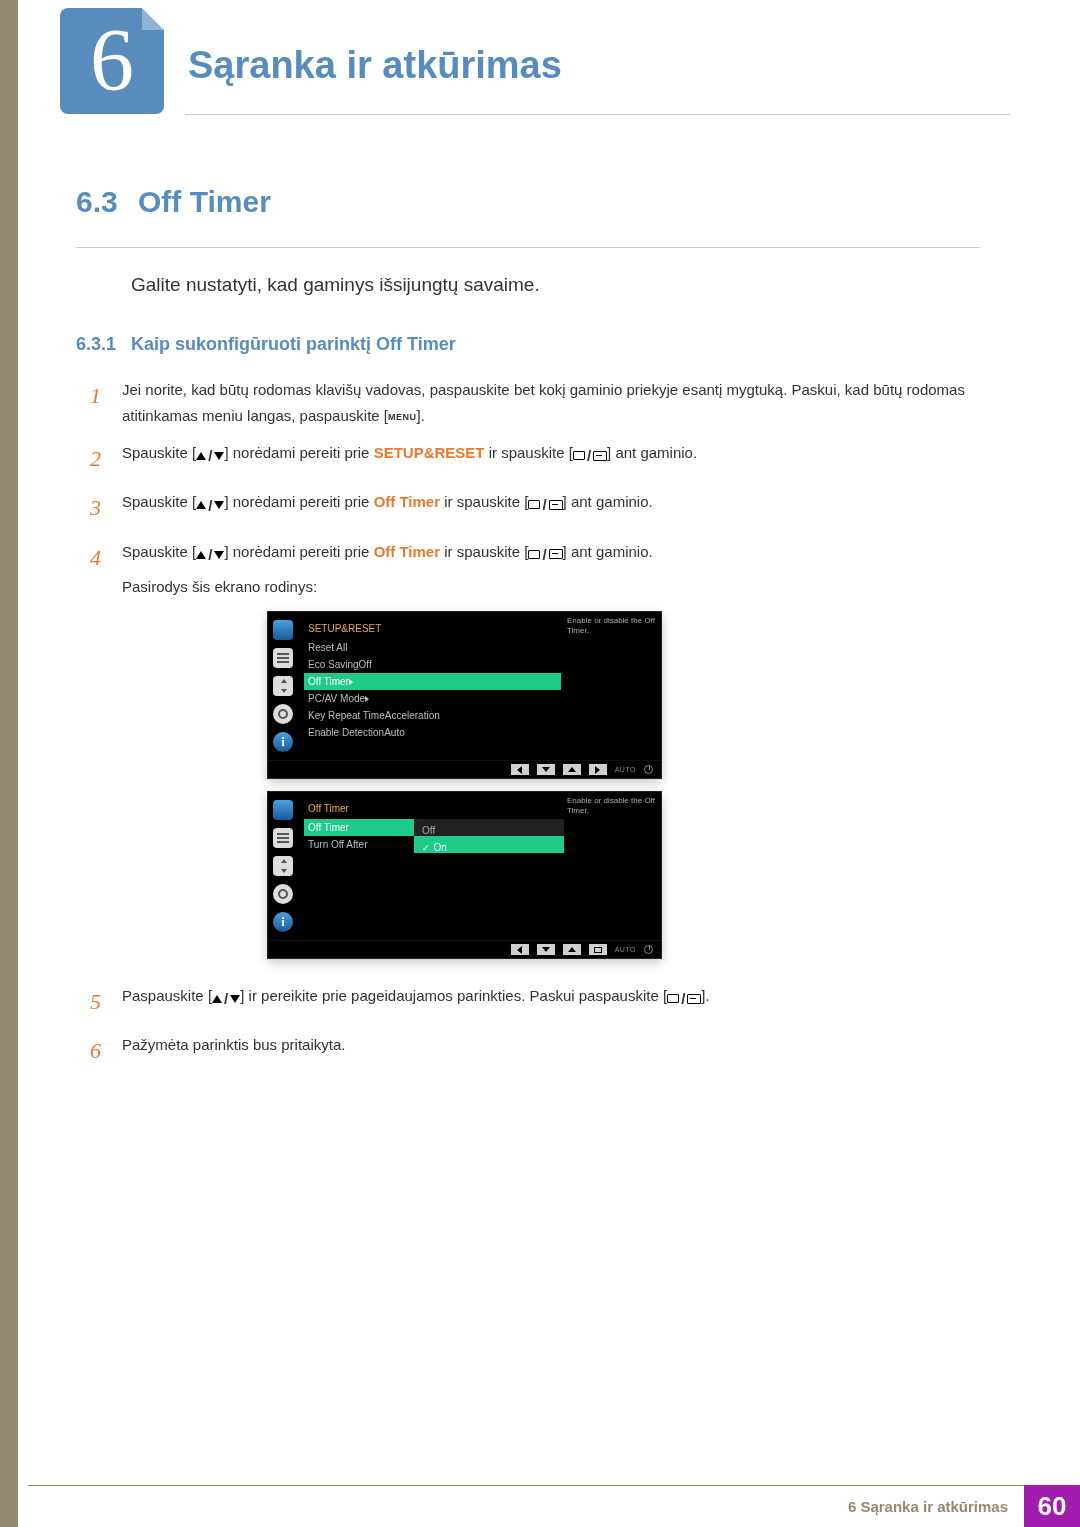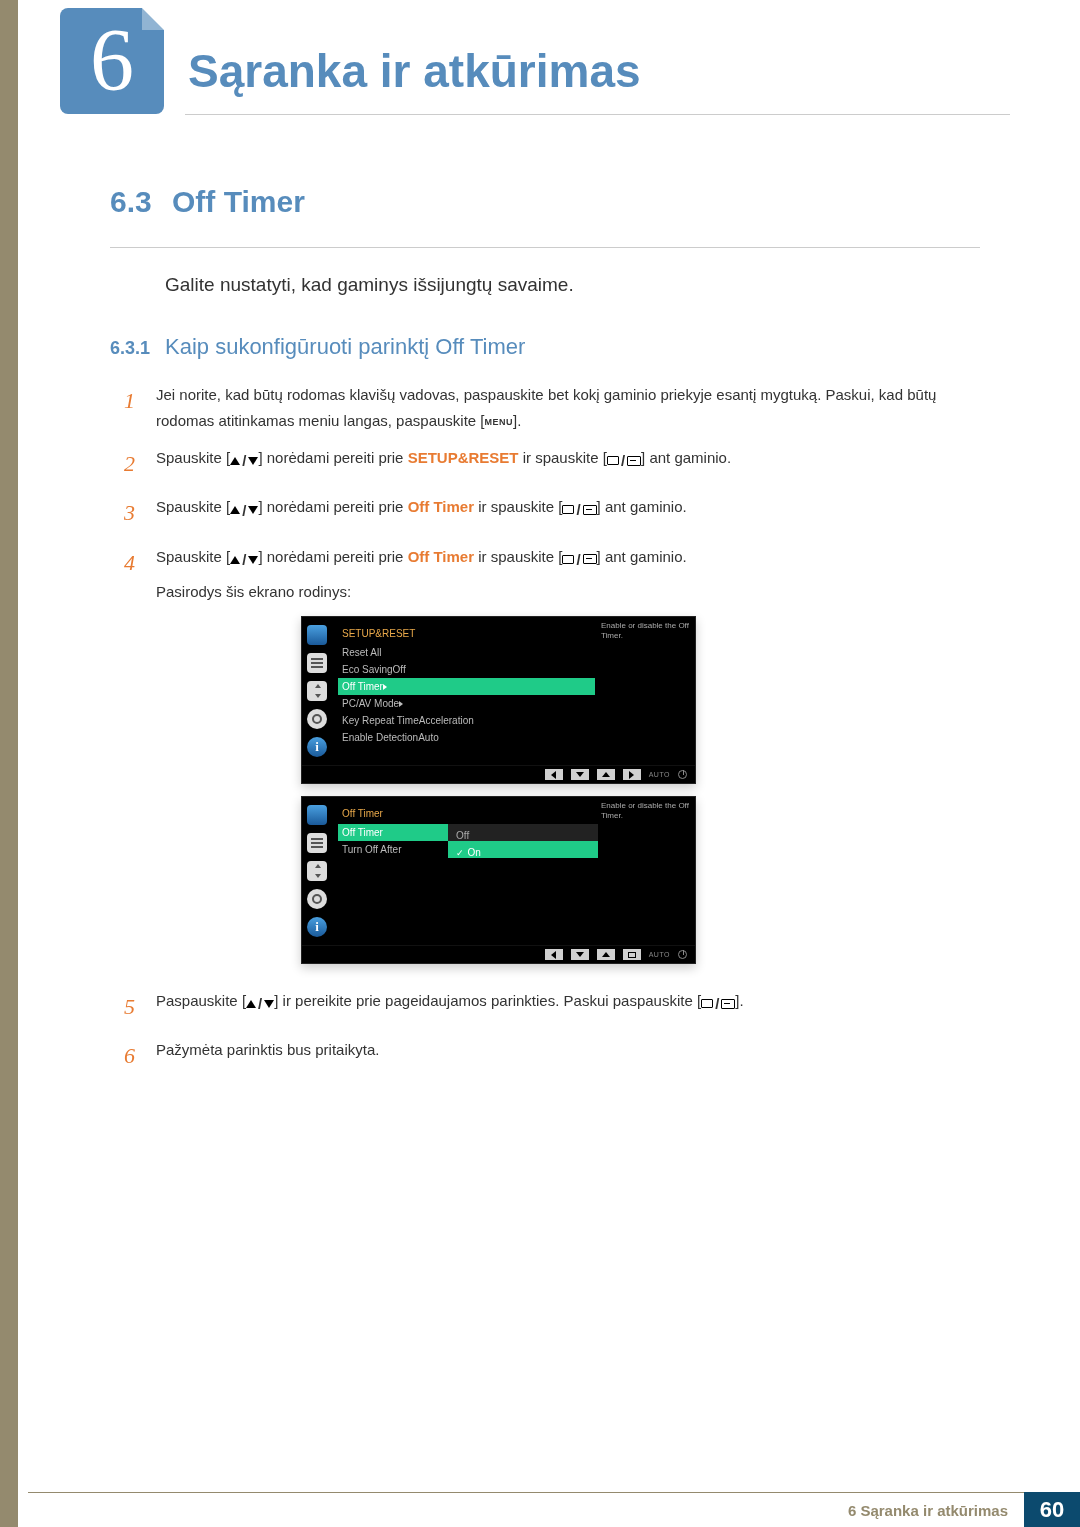--- a/index.html
+++ b/index.html
@@ -3,32 +3,32 @@
 <meta charset="utf-8">
 <style>
   * { box-sizing: border-box; margin: 0; padding: 0; }
   body { font-family: Arial, Helvetica, sans-serif; background: #fff; width: 1080px; margin: 0 auto; color: #333; }
   .page { position: relative; min-height: 1527px; }
   .sidebar { position: absolute; left: 0; top: 0; width: 18px; height: 1527px; background: #948a6e; }
   .chapter-header { display: flex; align-items: flex-start; margin: 0 0 0 60px; padding-top: 8px; }
   .chapter-block { position: relative; width: 104px; height: 106px; background: #578cbc; border-radius: 8px; text-align: center; }
   .chapter-num { color: #fff; font-size: 88px; font-weight: 400; line-height: 104px; font-family: Georgia, serif; }
   .chapter-fold { position: absolute; right: 0; top: 0; width: 0; height: 0; border-left: 22px solid rgba(255,255,255,.35); border-top: 22px solid #fff; }
-  .chapter-title { color: #578cbc; font-size: 46px; font-weight: 700; margin-left: 24px; margin-top: 36px; }
+  .chapter-title { color: #578cbc; font-size: 38px; font-weight: 700; margin-left: 24px; margin-top: 36px; }
   .rule { border: none; border-top: 1px solid #ccc; }
   .rule-top { margin: 0 70px 0 185px; }
-  .content { padding: 70px 100px 0 110px; }
+  .content { padding: 70px 100px 0 76px; }
   .sec-row { display: flex; align-items: baseline; margin-bottom: 28px; }
   .sec-num { color: #578cbc; font-size: 30px; font-weight: 700; width: 62px; }
   .sec-title { color: #578cbc; font-size: 30px; font-weight: 700; }
   .sec-rule { border: none; border-top: 1px solid #ccc; margin: 12px 0 26px 0; }
   .intro { margin: 0 0 38px 55px; font-size: 19px; }
   .subsec-row { display: flex; align-items: baseline; margin: 0 0 22px 0; }
   .subsec-num { color: #578cbc; font-size: 18px; font-weight: 700; width: 55px; }
-  .subsec-title { color: #578cbc; font-size: 22px; font-weight: 400; }
+  .subsec-title { color: #578cbc; font-size: 18px; font-weight: 700; }
   ol.steps { list-style: none; margin-left: 4px; padding: 0; }
   ol.steps > li { display: flex; align-items: flex-start; margin-bottom: 12px; line-height: 1.7; }
   .step-num { color: #e87b32; font-size: 22px; font-style: italic; font-family: Georgia, 'Times New Roman', serif; width: 42px; flex-shrink: 0; padding-left: 10px; }
   .step-body { font-size: 15px; flex: 1; }
   .kw-orange { color: #e87b32; font-weight: 700; }
   .kbd-pair { display: inline-flex; align-items: center; vertical-align: -2px; }
   .tri { display: inline-block; width: 0; height: 0; }
   .tri-up { border-left: 5px solid transparent; border-right: 5px solid transparent; border-bottom: 8px solid #000; }
   .tri-down { border-left: 5px solid transparent; border-right: 5px solid transparent; border-top: 8px solid #000; }
   .rect-o { display: inline-block; width: 12px; height: 9px; border: 1.5px solid #000; border-radius: 1px; vertical-align: -1px; }
@@ -68,23 +68,23 @@
   .nav-btn { width: 18px; height: 11px; background: #d0d0d0; display: flex; align-items: center; justify-content: center; }
   .nav-tri { width: 0; height: 0; }
   .nav-tri.l { border-top: 4px solid transparent; border-bottom: 4px solid transparent; border-right: 5px solid #000; }
   .nav-tri.d { border-left: 4px solid transparent; border-right: 4px solid transparent; border-top: 5px solid #000; }
   .nav-tri.u { border-left: 4px solid transparent; border-right: 4px solid transparent; border-bottom: 5px solid #000; }
   .nav-tri.r { border-top: 4px solid transparent; border-bottom: 4px solid transparent; border-left: 5px solid #000; }
   .nav-ent { width: 8px; height: 6px; border: 1px solid #000; }
   .nav-auto { color: #888; font-size: 7px; letter-spacing: .5px; }
   .nav-pow { width: 9px; height: 9px; border: 1.2px solid #888; border-radius: 50%; position: relative; }
   .nav-pow::after { content: ""; position: absolute; left: 3.5px; top: -1px; width: 1px; height: 5px; background: #888; }
-  .footer { position: absolute; bottom: 0; left: 0; right: 0; height: 35px; display: flex; align-items: stretch; margin-left: 28px; }
+  .footer { position: absolute; bottom: 0; left: 0; right: 0; height: 42px; display: flex; align-items: stretch; margin-left: 28px; }
   .footer-rule { flex: 1; border-top: 1px solid #948a6e; display: flex; justify-content: flex-end; align-items: center; padding-right: 16px; color: #948a6e; font-weight: 700; font-size: 15px; }
-  .footer-page { width: 56px; background: #0c4a6e; color: #fff; display: flex; align-items: center; justify-content: center; font-size: 22px; font-weight: 700; }
+  .footer-page { width: 56px; background: #a21caf; color: #fff; display: flex; align-items: center; justify-content: center; font-size: 26px; font-weight: 700; }
 </style>
 </head>
 <body>
 
 <div class="page">
   <div class="sidebar"></div>
 
   <div class="chapter-header">
     <div class="chapter-block">
       <div class="chapter-fold"></div>

